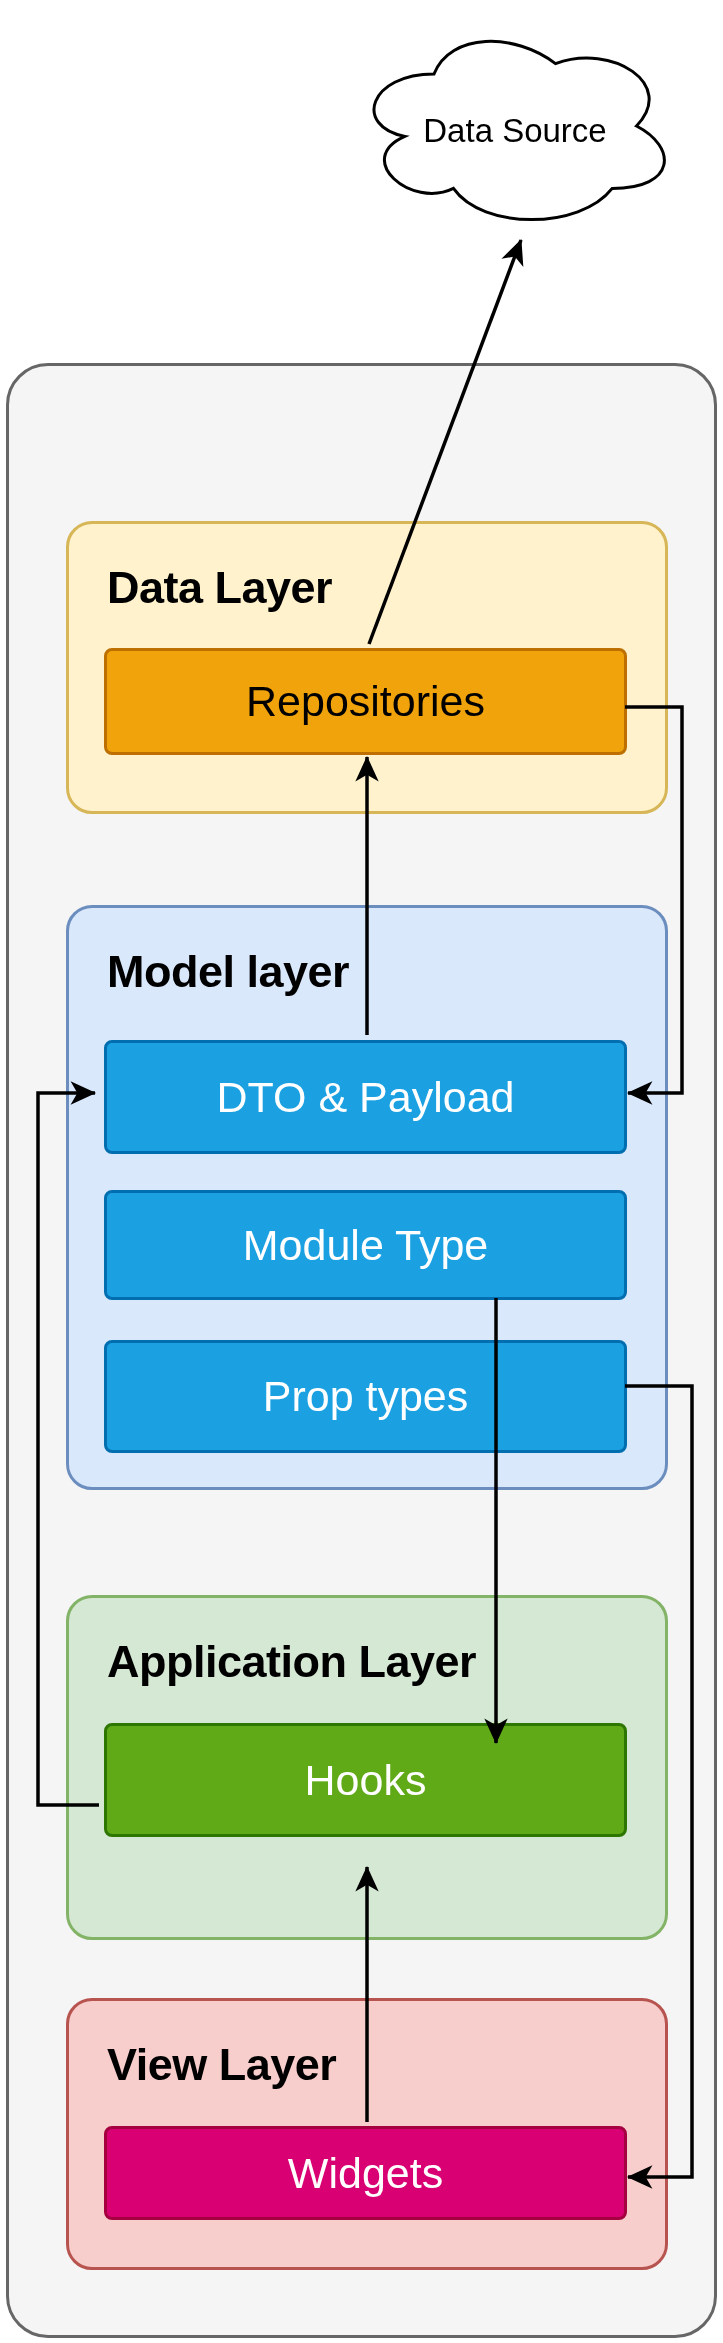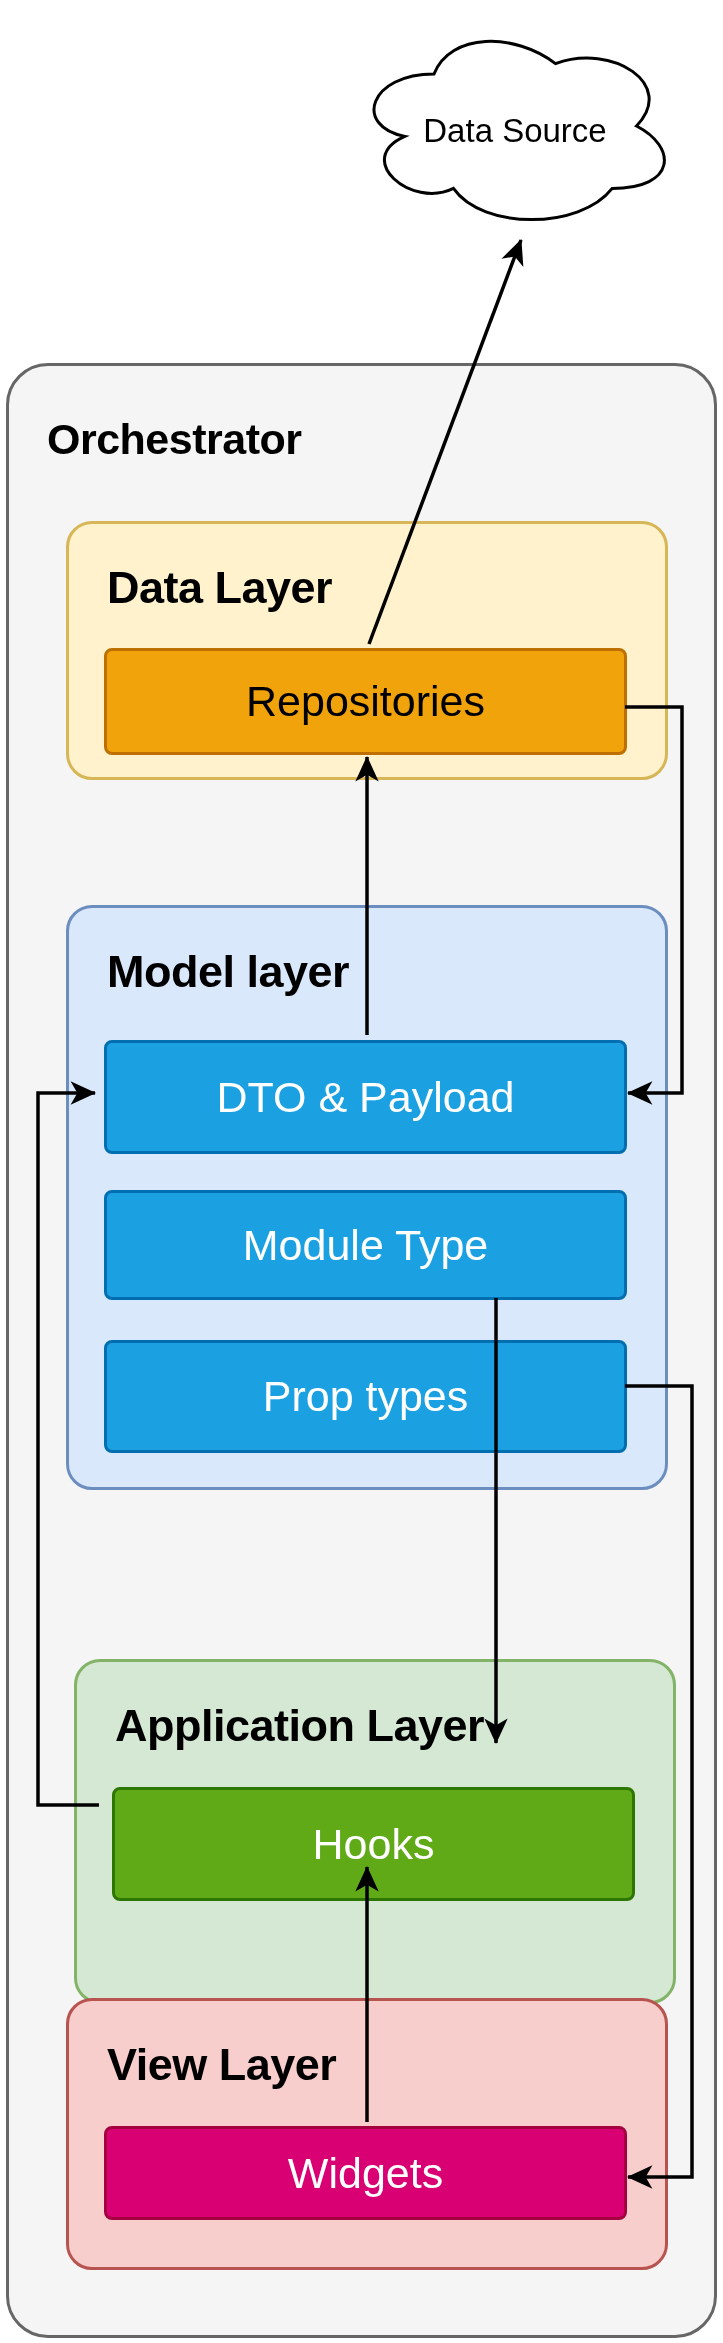--- a/index.html
+++ b/index.html
@@ -31,23 +31,23 @@
   }
   
   .layer {
     position: absolute;
     left: 57px;              
     width: 602px;
     box-sizing: border-box;
     border: 3px solid;
     border-radius: 26px;
   }
-  .layer-data        { top: 155px; height: 259px; background: var(--data_layer_fill);  border-color: var(--data_layer_stroke); }
+  .layer-data        { top: 155px; height: 293px; background: var(--data_layer_fill);  border-color: var(--data_layer_stroke); }
   .layer-model       { top: 539px; height: 585px; background: var(--model_layer_fill); border-color: var(--model_layer_stroke); }
-  .layer-application { top: 1293px; height: 345px; background: var(--app_layer_fill);  border-color: var(--app_layer_stroke); margin-left: 8px; }
+  .layer-application { top: 1229px; height: 345px; background: var(--app_layer_fill);  border-color: var(--app_layer_stroke); }
   .layer-view        { top: 1632px; height: 272px; background: var(--view_layer_fill); border-color: var(--view_layer_stroke); }
   .layer-title {
     position: absolute;
     left: 38px; top: 38px;
     font-size: 45px;
     font-weight: bold;
     letter-spacing: -0.5px;
     color: #000;
     white-space: nowrap;
   }
@@ -91,21 +91,20 @@
   .cloud-shape { fill: var(--cloud_fill); stroke: var(--cloud_stroke); stroke-width: 3px; }
   .edge { fill: none; stroke: var(--line); stroke-width: 3.5px; }
   .arrowhead { fill: var(--line); }
 </style>
 </head>
 <body>
 
 <div class="canvas">
 
   <div class="orchestrator">
-    <div class="orchestrator-title">Orchestrator</div>
 
     <div class="layer layer-data">
       <div class="layer-title">Data Layer</div>
       <div class="node node-repositories">
         <span>Repositories</span>
       </div>
     </div>
 
     <div class="layer layer-model">
       <div class="layer-title">Model layer</div>

